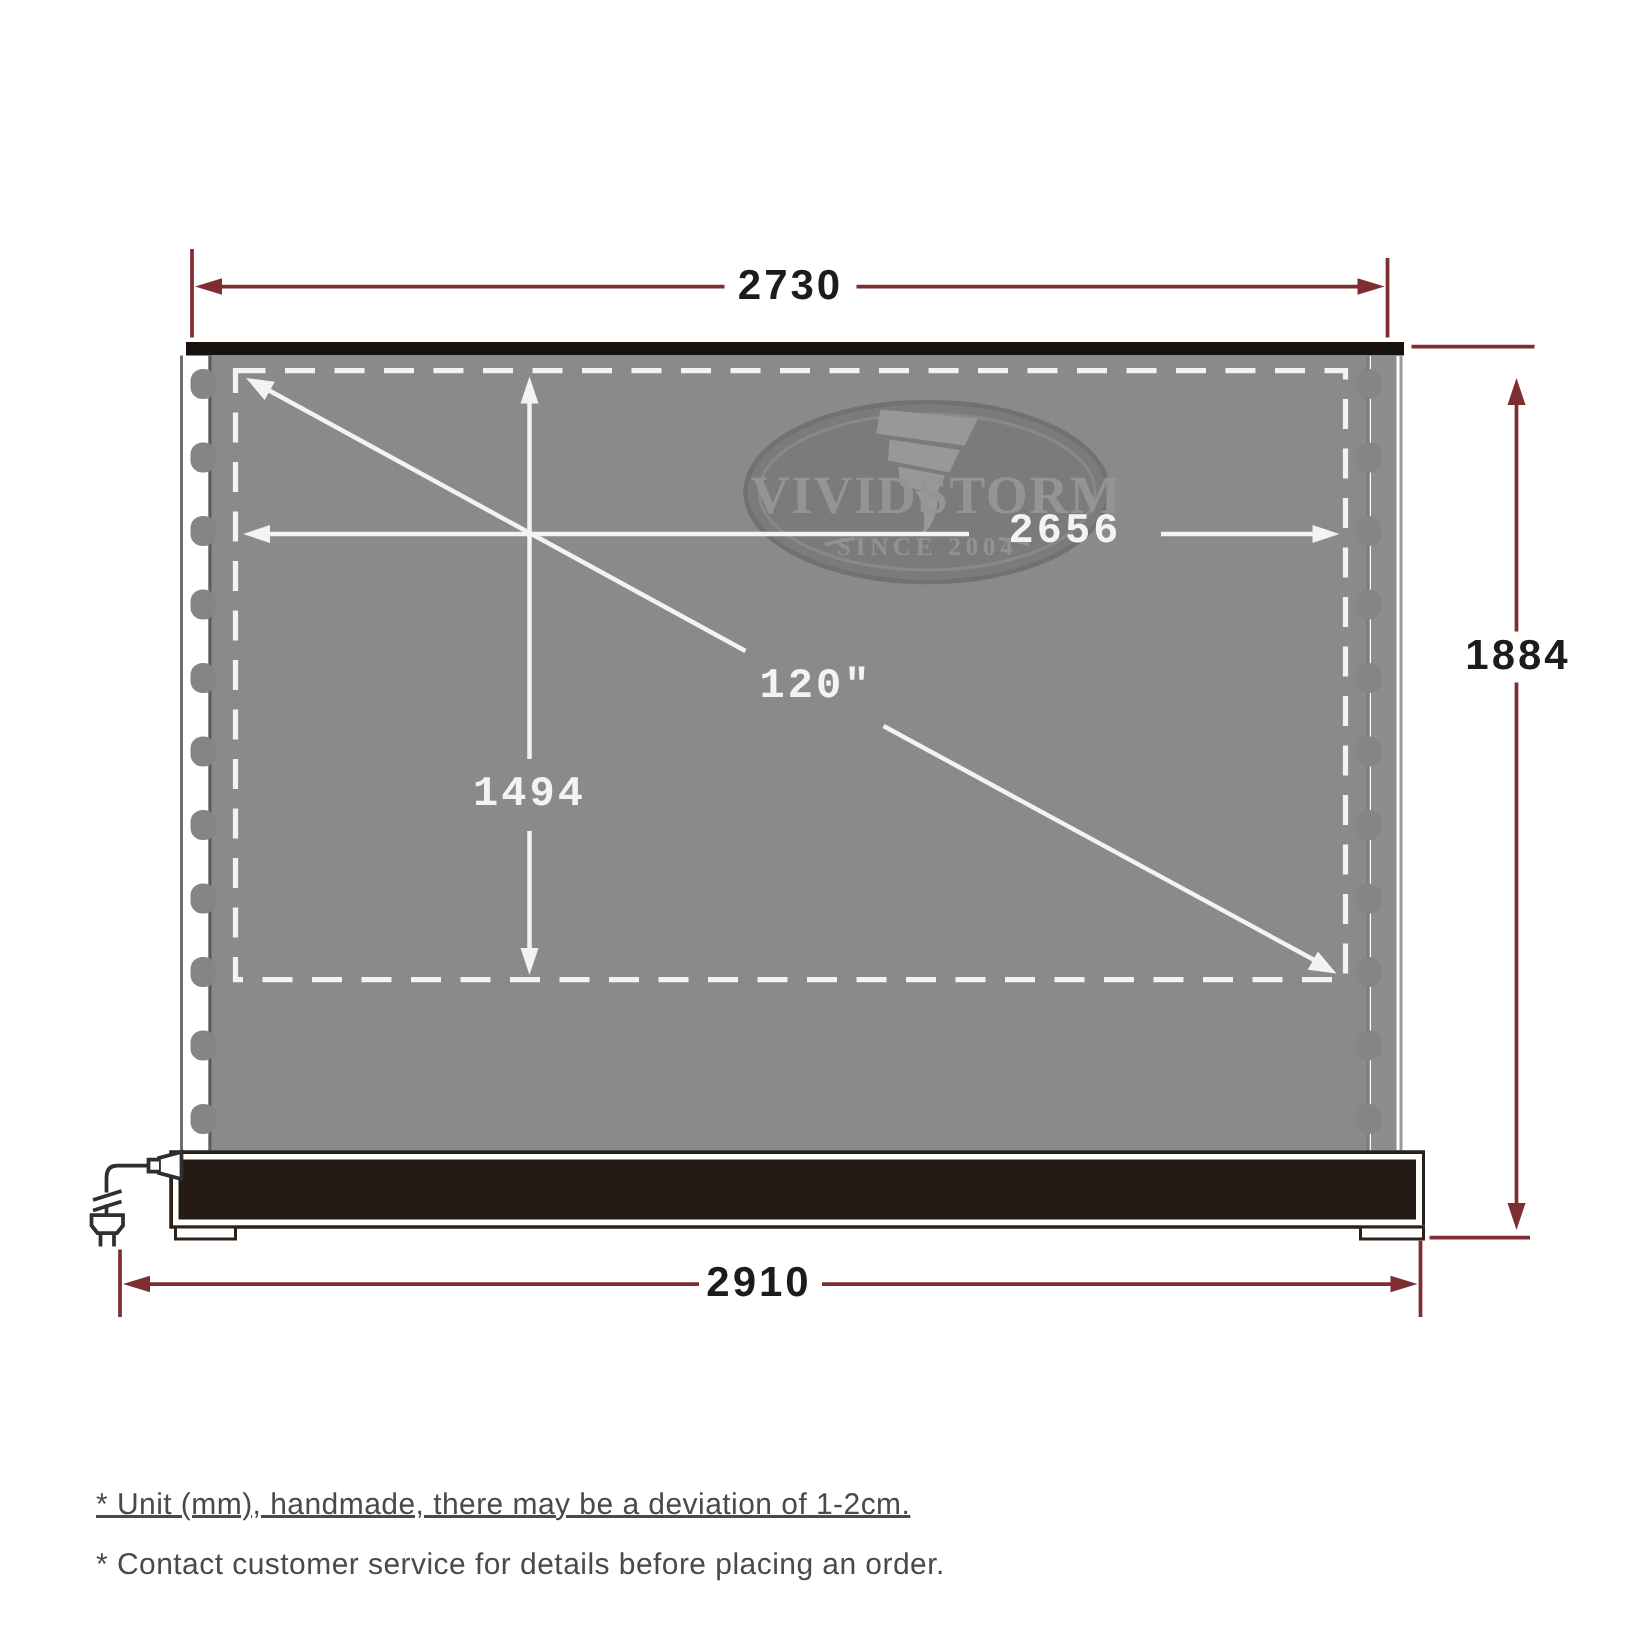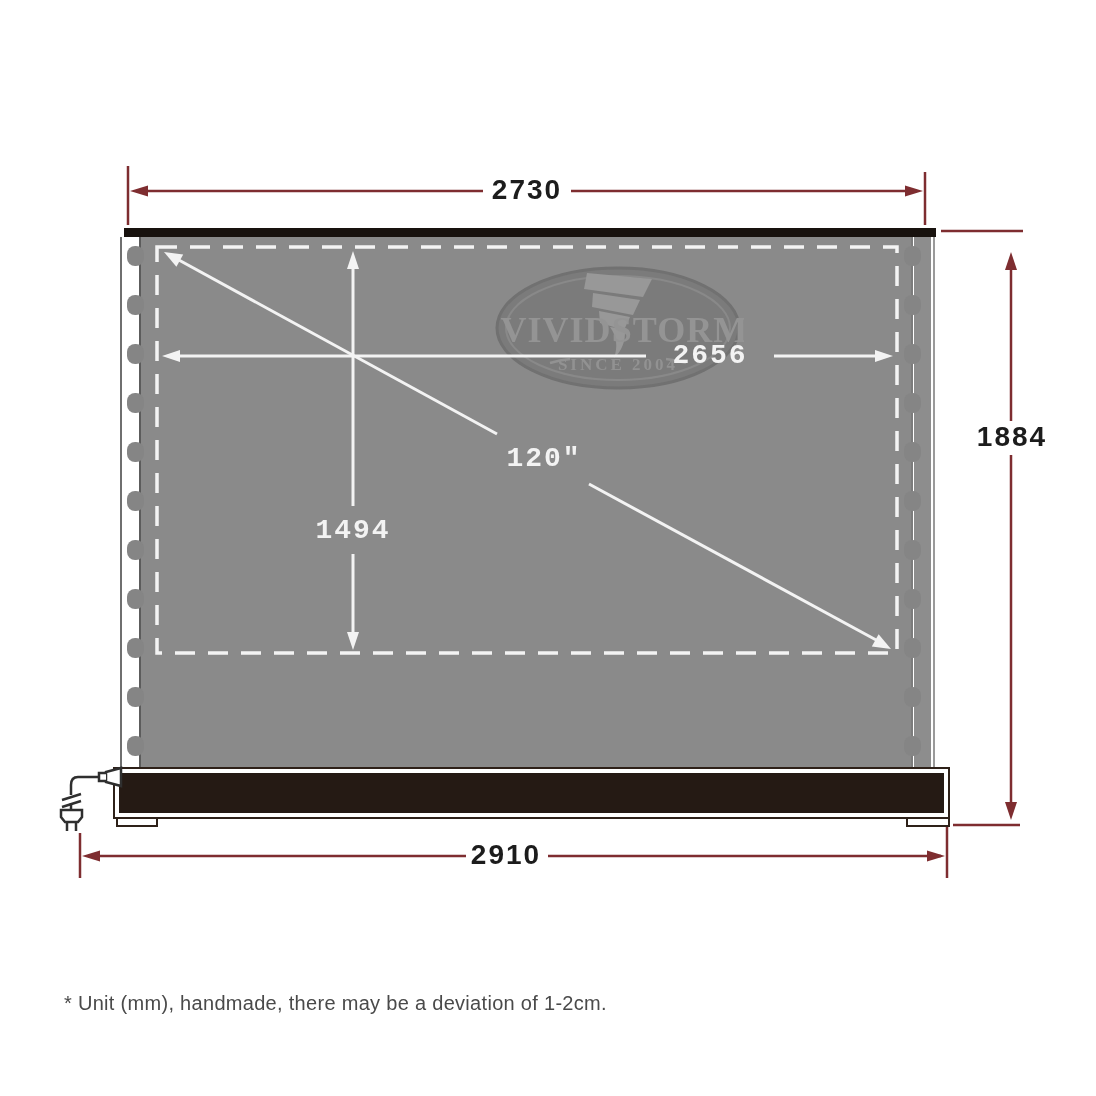--- a/index.html
+++ b/index.html
@@ -29,21 +29,21 @@
   .foot{position:absolute;top:817px;height:10px;background:#ffffff;border:2px solid #2e2119;box-sizing:border-box;}
   .foot.left{left:116px;width:42px;}
   .foot.right{left:906px;width:44px;}
   
   .label{position:absolute;transform:translate(-50%,-50%);font-weight:700;font-size:28px;
          letter-spacing:2px;white-space:nowrap;z-index:30;}
   .label.dark{color:#1c1c1c;}
   .label.light{color:#f3f3f3;font-family:Liberation Mono, monospace;}
   
   .note{position:absolute;left:64px;font-size:20px;color:#4a4a4a;letter-spacing:0.3px;white-space:nowrap;}
-  .note.n1{top:992px;}
+  .note.n1{top:992px;text-decoration:underline;}
   .note.n2{top:1032px;}
   
   .overlay{position:absolute;left:0;top:0;z-index:20;pointer-events:none;}
   .logo-svg{position:absolute;left:492px;top:263px;z-index:5;}
 </style>
 </head>
 <body>
 
 <div class="canvas">
 
@@ -163,14 +163,15 @@
   </svg>
 
   <div class="label dark" style="left:527px;top:190px;">2730</div>
   <div class="label dark" style="left:1012px;top:437px;text-align:center;">1884</div>
   <div class="label dark" style="left:506px;top:855px;">2910</div>
   <div class="label light" style="left:710px;top:355px;">2656</div>
   <div class="label light" style="left:353px;top:530px;">1494</div>
   <div class="label light" style="left:544px;top:458px;">120"</div>
 
   <div class="note n1">* Unit (mm), handmade, there may be a deviation of 1-2cm.</div>
+  <div class="note n2">* Contact customer service for details before placing an order.</div>
 
 </div>
 
 </body></html>

